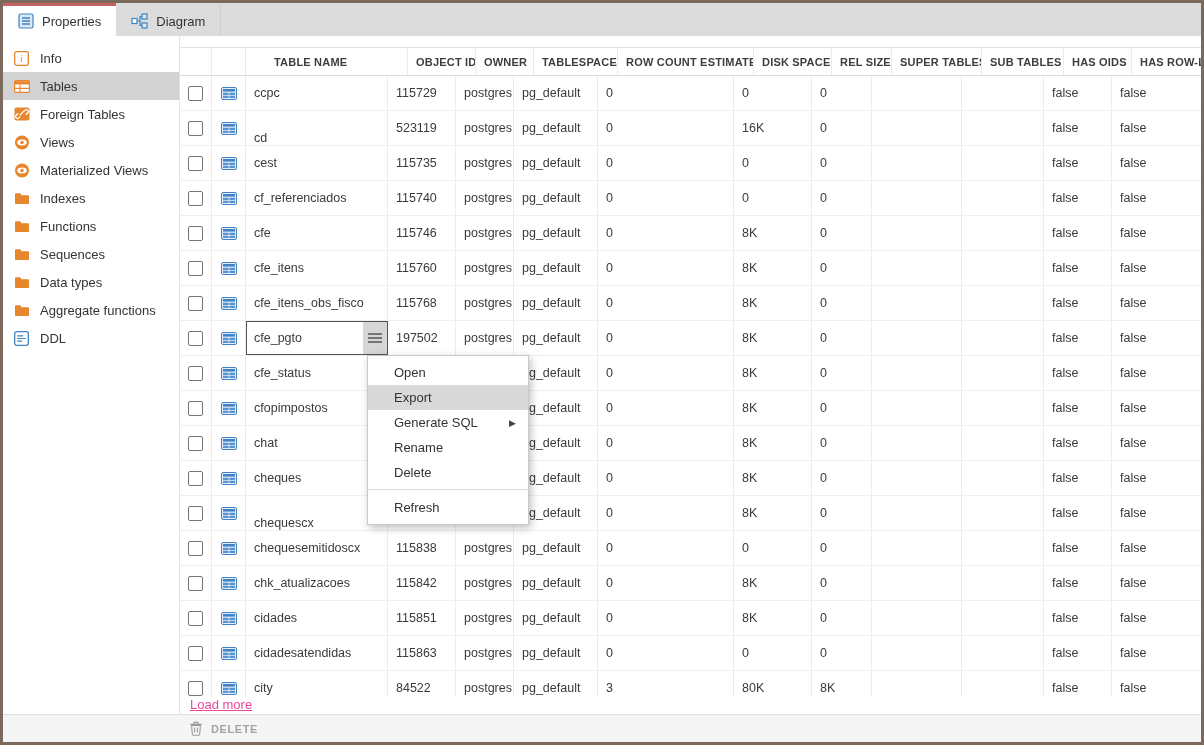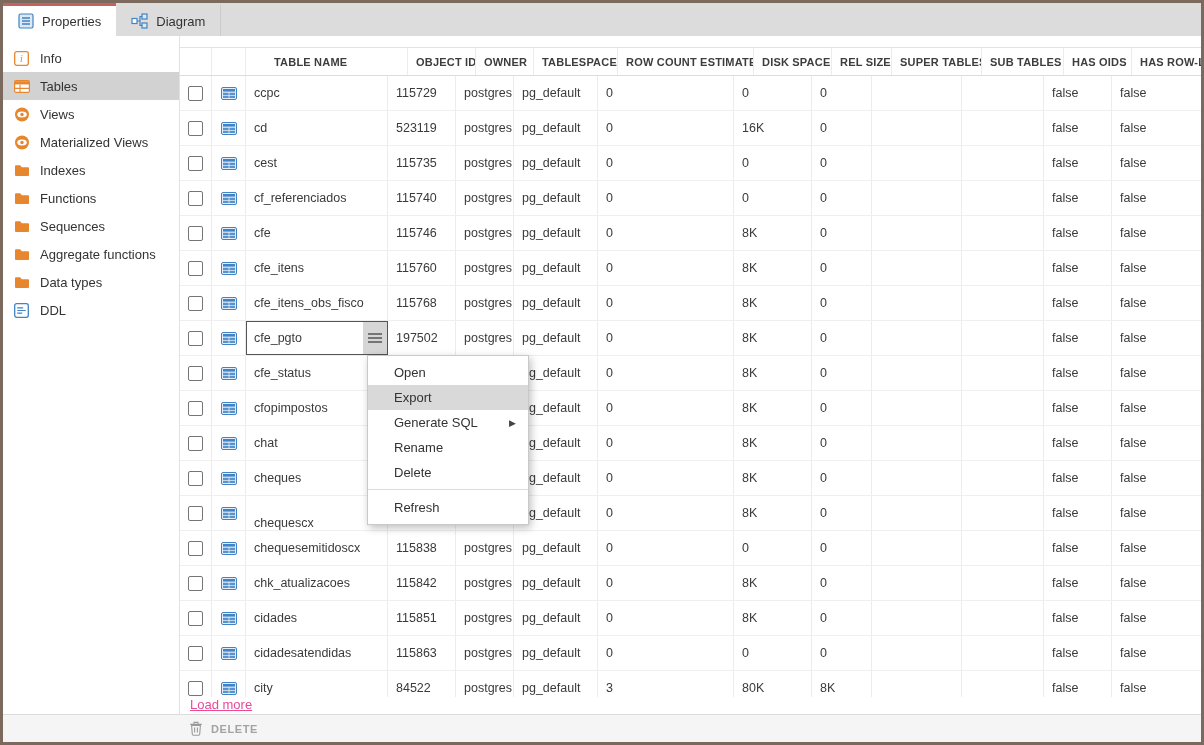--- a/index.html
+++ b/index.html
@@ -102,20 +102,29 @@
         </div>
         <div class="side-item selected">
           <span class="side-icon">
             <svg width="16" height="13" viewBox="0 0 16 13">
               <rect x="0.6" y="0.6" width="14.8" height="11.8" rx="1.5" fill="#fff" stroke="#e8862d" stroke-width="1.2"></rect>
               <path d="M1 1.2h14v3.2H1z" fill="#e8862d"></path>
               <path d="M1 8.4h14M6 4.4v8" stroke="#e8862d" stroke-width="1.1"></path>
             </svg>
           </span>
           <span>Tables</span>
+        </div>
+        <div class="side-item">
+          <span class="side-icon">
+            <svg width="16" height="14" viewBox="0 0 16 14">
+              <rect x="0.5" y="0.5" width="15" height="13" rx="2" fill="#e8862d"></rect>
+              <path d="M6.2 9.6L4.9 10.9a1.9 1.9 0 0 1-2.7-2.7l1.9-1.9M9.8 4.4l1.3-1.3a1.9 1.9 0 0 1 2.7 2.7l-1.9 1.9M5.6 8.4l4.8-4.8" stroke="#fff" fill="none" stroke-width="1.3"></path>
+            </svg>
+          </span>
+          <span>Foreign Tables</span>
         </div>
         <div class="side-item">
           <span class="side-icon">
             <svg width="16" height="15" viewBox="0 0 16 15">
               <circle cx="8" cy="7.5" r="7" fill="#e8862d"></circle>
               <ellipse cx="8" cy="7.5" rx="4.8" ry="2.9" fill="#fff"></ellipse>
               <circle cx="8" cy="7.5" r="1.7" fill="#e8862d"></circle>
             </svg>
           </span>
           <span>Views</span>
@@ -153,29 +162,29 @@
             </svg>
           </span>
           <span>Sequences</span>
         </div>
         <div class="side-item">
           <span class="side-icon">
             <svg width="16" height="13" viewBox="0 0 16 13">
               <path d="M1 2.3a1 1 0 0 1 1-1h4.2l1.5 1.9H14a1 1 0 0 1 1 1v6.8a1 1 0 0 1-1 1H2a1 1 0 0 1-1-1z" fill="#e8862d"></path>
             </svg>
           </span>
-          <span>Aggregate functions</span>
+          <span>Data types</span>
         </div>
         <div class="side-item">
           <span class="side-icon">
             <svg width="16" height="13" viewBox="0 0 16 13">
               <path d="M1 2.3a1 1 0 0 1 1-1h4.2l1.5 1.9H14a1 1 0 0 1 1 1v6.8a1 1 0 0 1-1 1H2a1 1 0 0 1-1-1z" fill="#e8862d"></path>
             </svg>
           </span>
-          <span>Data types</span>
+          <span>Aggregate functions</span>
         </div>
         <div class="side-item">
           <span class="side-icon">
             <svg width="15" height="15" viewBox="0 0 15 15">
               <rect x="0.7" y="0.7" width="13.6" height="13.6" rx="2" fill="#fff" stroke="#4183c4" stroke-width="1.3"></rect>
               <path d="M3.2 4.8h6M3.2 7.5h8.5M3.2 10.2h5" stroke="#4183c4" stroke-width="1.2"></path>
             </svg>
           </span>
           <span>DDL</span>
         </div>
@@ -252,21 +261,21 @@
               </div>
               <div class="cell c-center" style="width: 34px;">
                 <span style="display: flex;">
                   <svg width="16" height="13" viewBox="0 0 16 13">
                     <rect x="0.5" y="0.5" width="15" height="12" rx="1.5" fill="#e3eefa" stroke="#4183c4"></rect>
                     <path d="M2 2h12v2.6H2z" fill="#4183c4"></path>
                     <path d="M2 5.8h5.6v2.4H2zM8.4 5.8H14v2.4H8.4zM2 8.9h5.6v2.2H2zM8.4 8.9H14v2.2H8.4z" fill="#4183c4" opacity="0.85"></path>
                   </svg>
                 </span>
               </div>
-              <div class="cell" style="width: 142px;">
+              <div class="cell" style="width: 142px; align-items: flex-end;">
                 <span>cd</span>
               </div>
               <div class="cell" style="width: 68px;">
                 <span>523119</span>
               </div>
               <div class="cell" style="width: 58px;">
                 <span>postgres</span>
               </div>
               <div class="cell" style="width: 84px;">
                 <span>pg_default</span>

